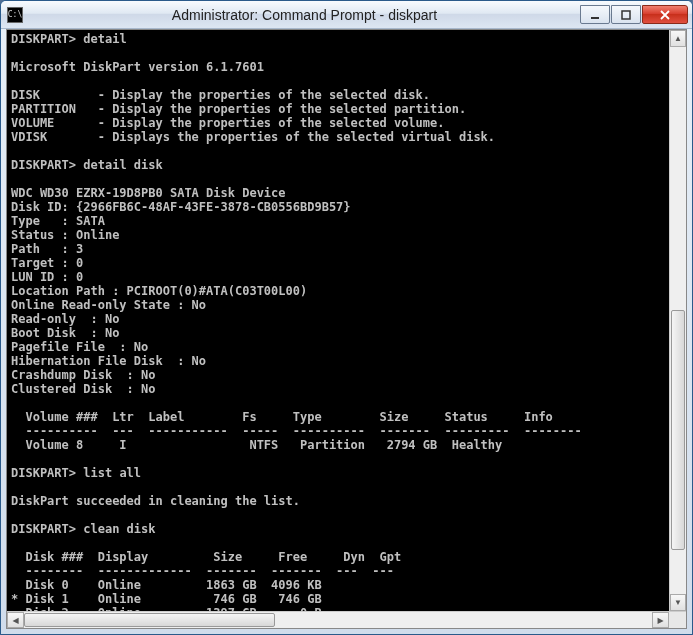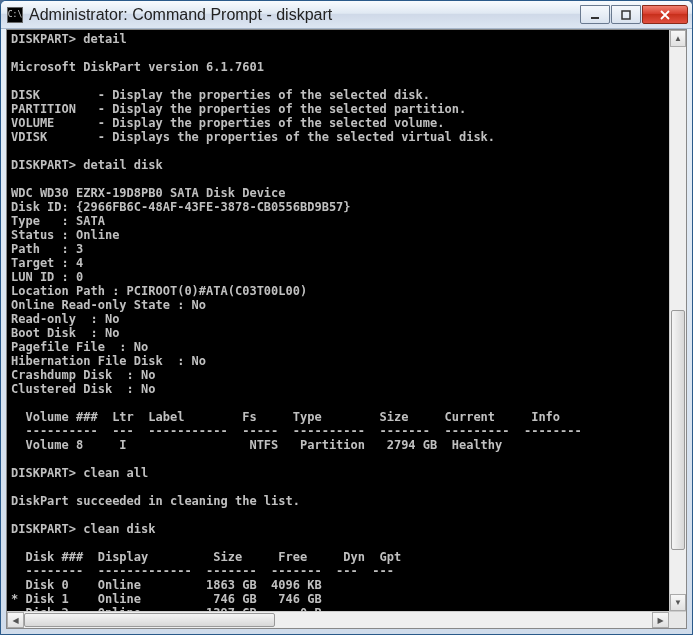--- a/index.html
+++ b/index.html
@@ -37,23 +37,24 @@
   margin-right: 6px;
   display: flex;
   align-items: center;
   justify-content: center;
   font-size: 8px;
   color: #ccc;
   font-family: monospace;
 }
 .titlebar-text {
   flex: 1;
-  font-size: 16px;
+  font-size: 14px;
   color: #222;
   white-space: nowrap;
+  text-align: center;
 }
 .win-controls {
   display: flex;
   gap: 1px;
 }
 .win-btn {
   width: 30px;
   height: 19px;
   border: 1px solid #6a7a90;
   background: linear-gradient(to bottom, #f5f8fc 0%, #dae3ef 100%);
@@ -204,36 +205,36 @@
 <span>VOLUME      - Display the properties of the selected volume.</span>
 <span>VDISK       - Displays the properties of the selected virtual disk.</span>
 
 <span>DISKPART&gt;</span> <span>detail disk</span>
 
 <span>WDC WD30 EZRX-19D8PB0 SATA Disk Device</span>
 <span>Disk ID: {2966FB6C-48AF-43FE-3878-CB0556BD9B57}</span>
 <span>Type   : SATA</span>
 <span>Status : Online</span>
 <span>Path   : 3</span>
-<span>Target : 4</span>
+<span>Target : 0</span>
 <span>LUN ID : 0</span>
 <span>Location Path : PCIROOT(0)#ATA(C03T00L00)</span>
 <span>Online Read-only State : No</span>
 <span>Read-only  : No</span>
 <span>Boot Disk  : No</span>
 <span>Pagefile File  : No</span>
 <span>Hibernation File Disk  : No</span>
 <span>Crashdump Disk  : No</span>
 <span>Clustered Disk  : No</span>
 
-<span>  Volume ###  Ltr  Label        Fs     Type        Size     Current     Info</span>
+<span>  Volume ###  Ltr  Label        Fs     Type        Size     Status     Info</span>
 <span>  ----------  ---  -----------  -----  ----------  -------  ---------  --------</span>
 <span>  Volume 8     I                 NTFS   Partition   2794 GB  Healthy</span>
 
-<span>DISKPART&gt;</span> <span>clean all</span>
+<span>DISKPART&gt;</span> <span>list all</span>
 
 <span>DiskPart succeeded in cleaning the list.</span>
 
 <span>DISKPART&gt;</span> <span>clean disk</span>
 
 <span>  Disk ###  Display         Size     Free     Dyn  Gpt</span>
 <span>  --------  -------------  -------  -------  ---  ---</span>
 <span>  Disk 0    Online         1863 GB  4096 KB</span>
 <span>* Disk 1    Online          746 GB   746 GB</span>
 <span>  Disk 2    Online         1397 GB      0 B</span>

